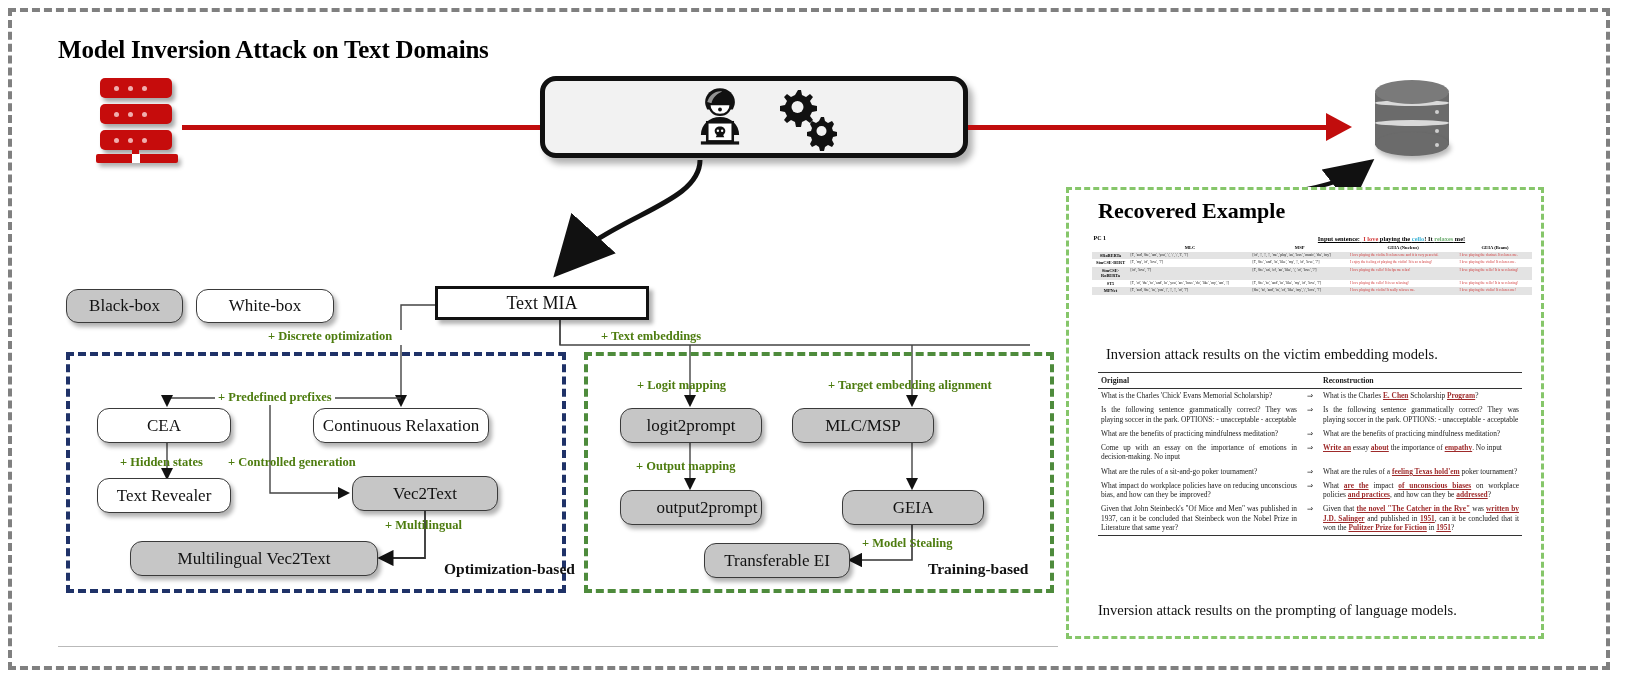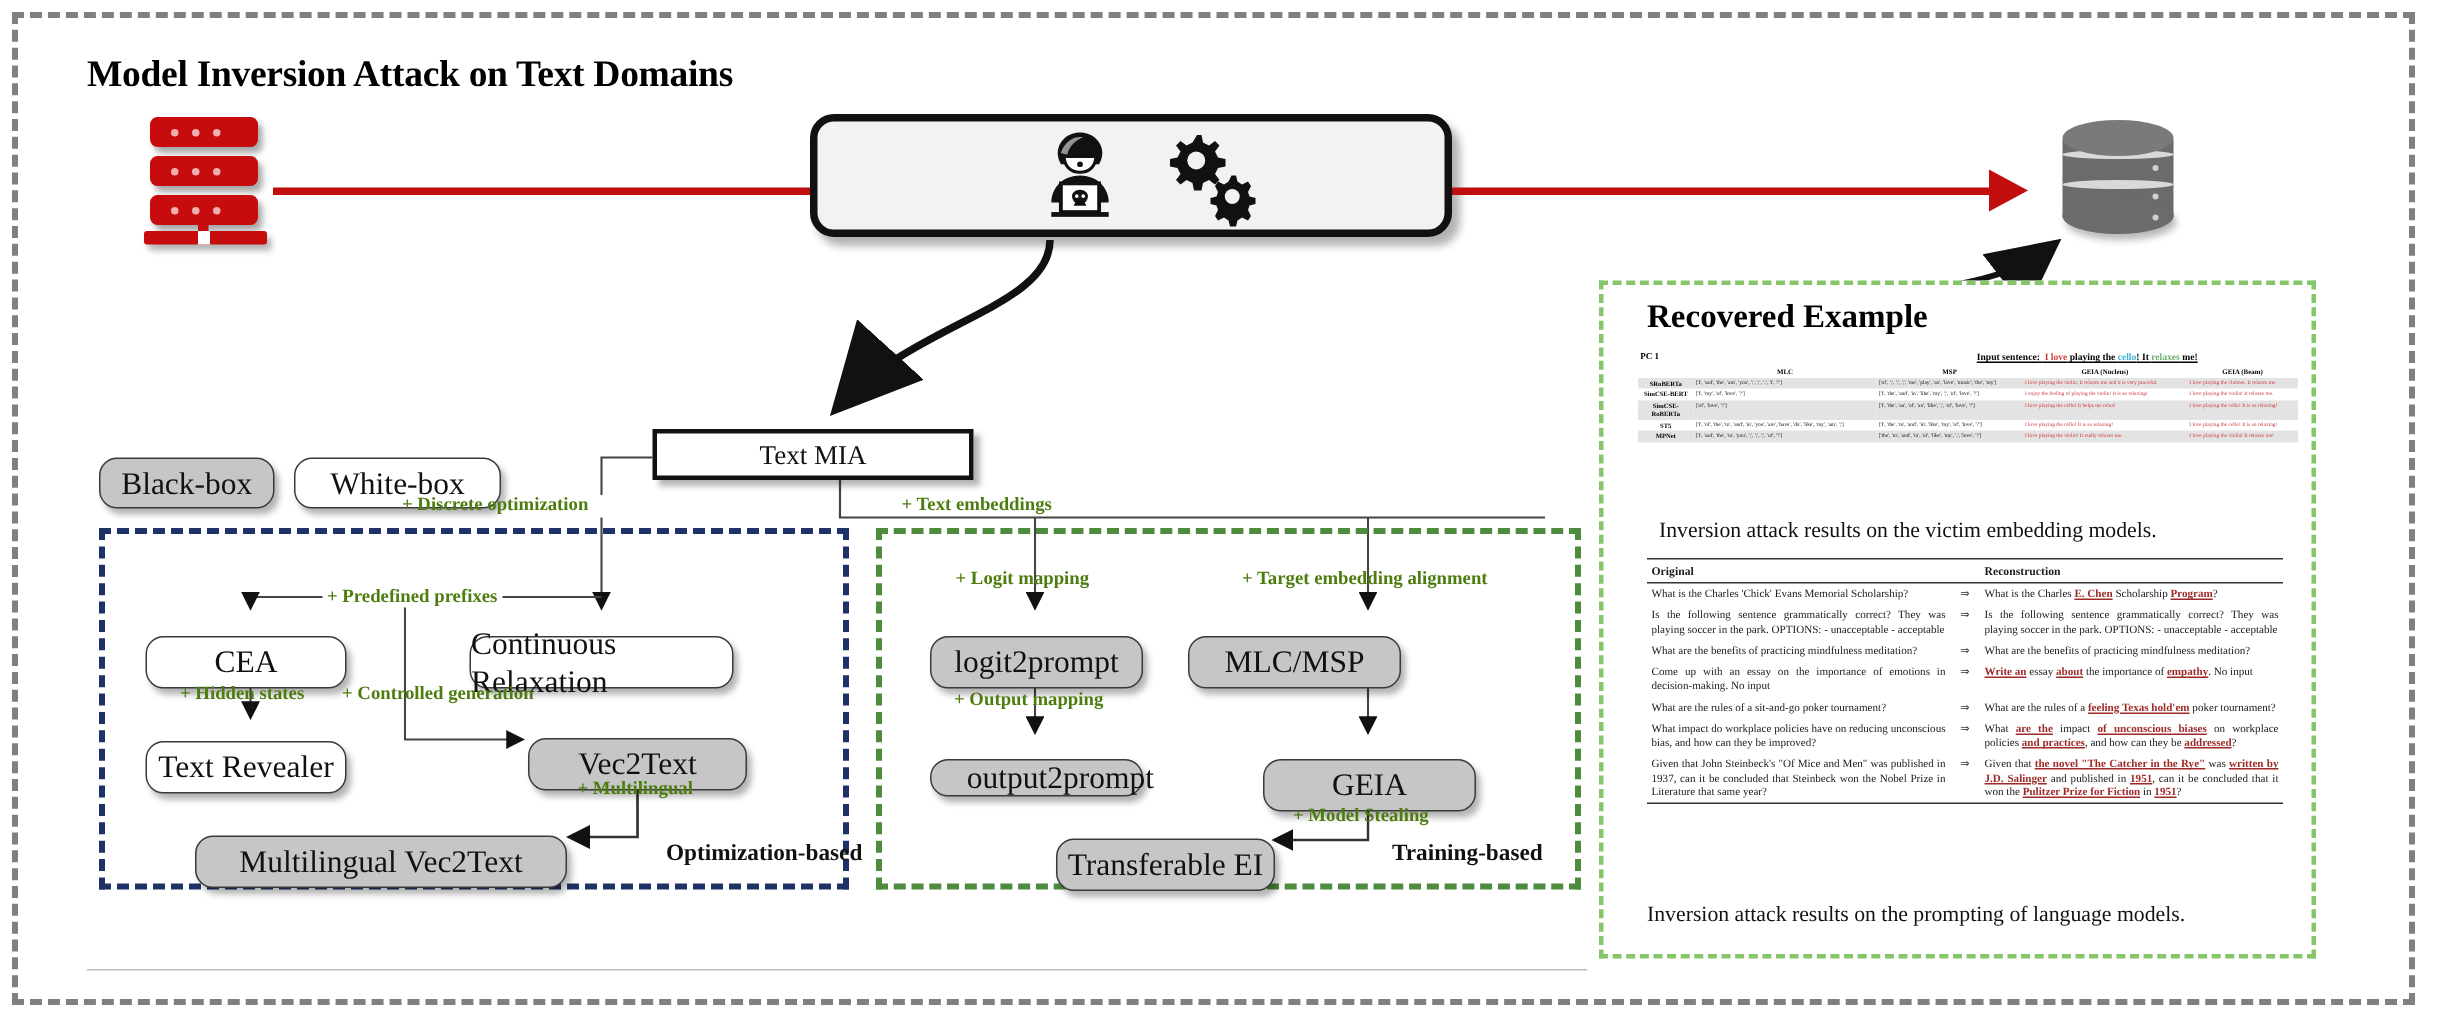--- a/index.html
+++ b/index.html
@@ -41,21 +41,21 @@
   .db-bottom{position:absolute;left:0;top:52px;width:74px;height:24px;border-radius:50%/50%;background:#6b6b6b;
      box-shadow:2px 4px 5px rgba(0,0,0,.28);}
 
   
   svg.overlay{position:absolute;left:0;top:0;width:1626px;height:685px;pointer-events:none;}
 
   
   .node{position:absolute;box-sizing:border-box;display:flex;align-items:center;justify-content:center;
      font-family:"Liberation Serif",serif;color:#111;}
   .pill{border:1.6px solid #3a3a3a;border-radius:12px;background:#fff;
-     box-shadow:3px 4px 4px rgba(0,0,0,.30);font-size:21px;margin-top:16px;}
+     box-shadow:3px 4px 4px rgba(0,0,0,.30);font-size:17px;}
   .pill.gray{background:#c6c6c6;}
   .rect{border:3px solid #111;background:#fff;box-shadow:4px 4px 4px rgba(0,0,0,.30);font-size:18px;}
 
   .edge-label{position:absolute;font-family:"Liberation Serif",serif;font-weight:bold;font-size:12.5px;color:#4d7c0f;white-space:nowrap;}
   .group-label{position:absolute;font-family:"Liberation Serif",serif;font-weight:bold;font-size:15.5px;color:#111;}
 
   .dash-blue{position:absolute;border:4px dashed #1f3268;box-sizing:border-box;}
   .dash-green{position:absolute;border:4px dashed #4e8b3c;box-sizing:border-box;}
 
   .hr-divider{position:absolute;left:58px;top:646px;width:1000px;height:1px;background:#b9b9b9;}
@@ -250,21 +250,21 @@
   <div class="node pill gray" style="left:620px;top:408px;width:142px;height:35px;">
     <span>logit2prompt</span>
   </div>
   <div class="node pill gray" style="left:792px;top:408px;width:142px;height:35px;">
     <span>MLC/MSP</span>
   </div>
 
   <div class="edge-label" style="left:636px;top:459px;">+ Output mapping</div>
   <div class="edge-label" style="left:828px;top:459px;"></div>
 
-  <div class="node pill gray" style="left:620px;top:490px;width:142px;height:25px;padding-left:32px;">
+  <div class="node pill gray" style="left:620px;top:490px;width:142px;height:35px;padding-left:32px;">
     <span>output2prompt</span>
   </div>
   <div class="node pill gray" style="left:842px;top:490px;width:142px;height:35px;">
     <span>GEIA</span>
   </div>
 
   <div class="edge-label" style="left:862px;top:536px;">+ Model Stealing</div>
 
   <div class="node pill gray" style="left:704px;top:543px;width:146px;height:35px;">
     <span>Transferable EI</span>

